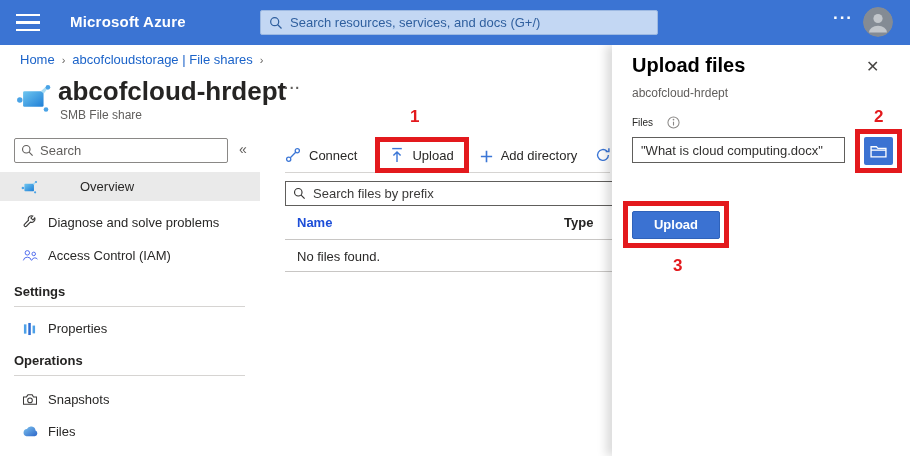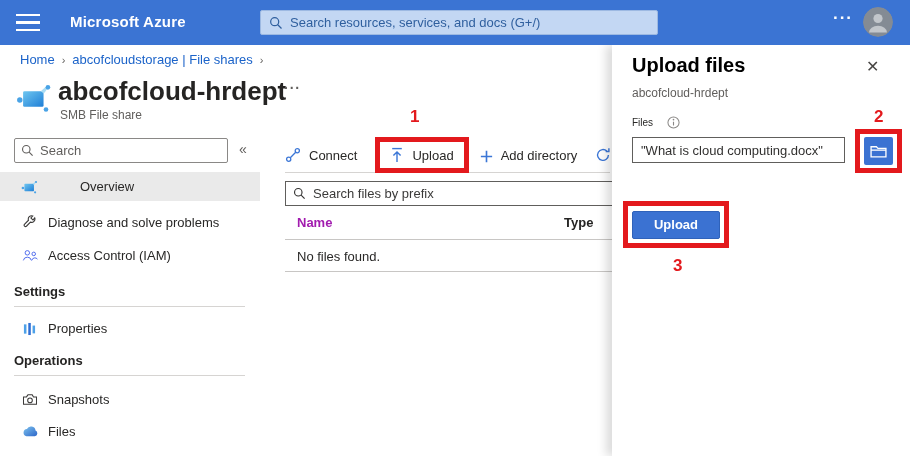--- a/index.html
+++ b/index.html
@@ -61,21 +61,21 @@
   .toolbar .gap { width:18px; }
   .anno { position:absolute; color:var(--annotation-red,#e3191d); font-size:17px; font-weight:bold; z-index:6; }
   .anno-1 { left:410px; top:107px; }
   .main-divider { position:absolute; left:285px; top:172px; width:325px; height:1px; background:#d6d4d2; }
   .files-search { position:absolute; left:285px; top:181px; width:330px; height:25px;
     border:1px solid #605e5c; background:#fff; display:flex; align-items:center; padding:0 7px; }
   .files-search svg { color:#323130; margin-right:7px; }
   .files-search input { flex:1; border:none; outline:none; font-size:13px; color:#323130;
     background:transparent; font-family:inherit; }
   .files-search input::placeholder { color:#3b3a39; opacity:1; }
-  .col-name { position:absolute; left:297px; top:215px; font-size:13px; font-weight:bold; color:#a21caf; }
+  .col-name { position:absolute; left:297px; top:215px; font-size:13px; font-weight:bold; color:#1d4ed8; }
   .col-type { position:absolute; left:564px; top:215px; font-size:13px; font-weight:bold; color:#252423; }
   .table-line1 { position:absolute; left:285px; top:239px; width:330px; height:1px; background:#c8c6c4; }
   .empty-msg { position:absolute; left:297px; top:249px; font-size:13px; color:#292827;text-align:right; }
   .table-line2 { position:absolute; left:285px; top:271px; width:330px; height:1px; background:#c8c6c4; }
 
   
   .panel { position:absolute; left:612px; top:45px; width:298px; height:411px; background:#fff;
     box-shadow:-6px 0 9px rgba(0,0,0,.14); z-index:10; }
   .panel-title { position:absolute; left:20px; top:9px; font-size:20px; font-weight:600; color:#000000; }
   .panel-close { position:absolute; left:254px; top:12px; font-size:16px; color:#484644;

